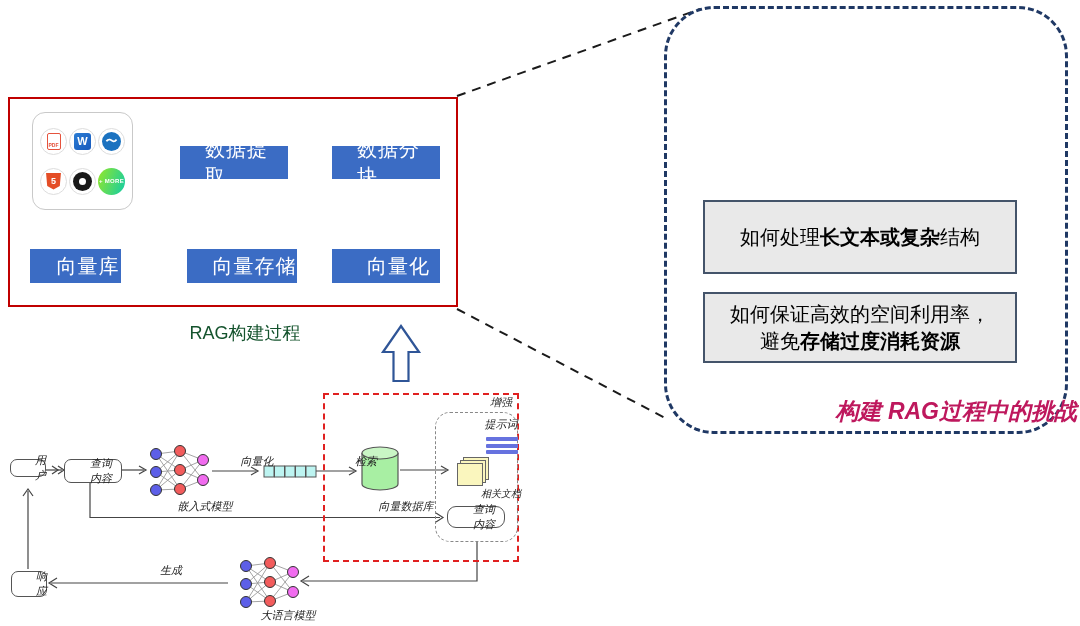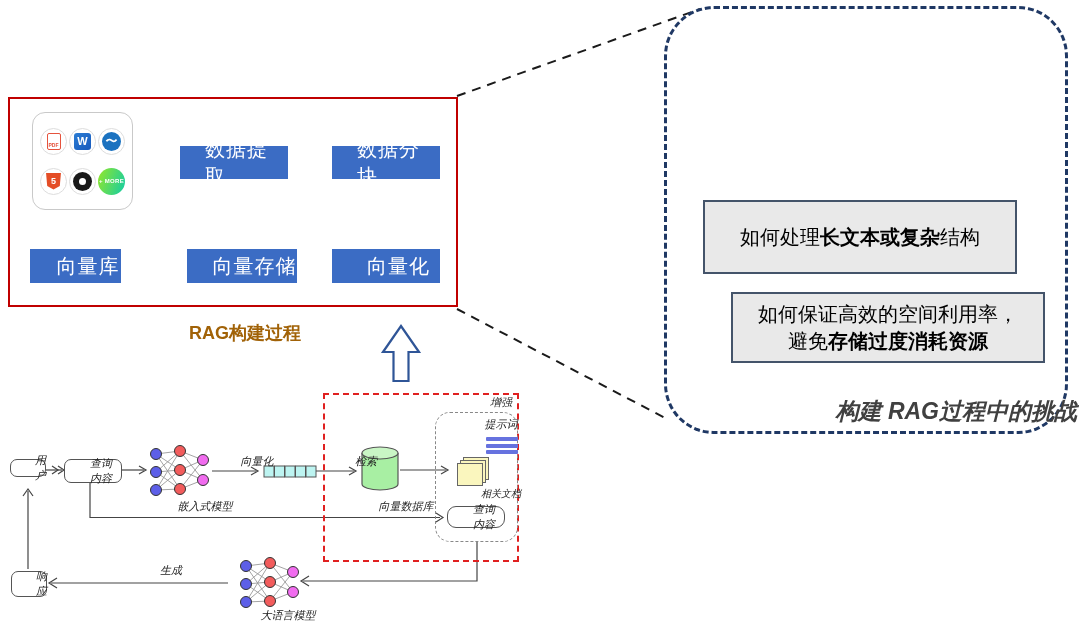--- a/index.html
+++ b/index.html
@@ -24,30 +24,30 @@
   .donut{width:19px;height:19px;border-radius:50%;background:#191919;position:relative;}
   .donut::after{content:"";position:absolute;left:6px;top:6px;width:7px;height:7px;border-radius:50%;background:#fff;}
   .more-circle{width:27px;height:27px;border-radius:50%;border:none;background:linear-gradient(110deg,#8FE62E 5%,#1ECF9A 90%);
                color:#fff;font-size:6px;font-weight:bold;display:flex;align-items:center;justify-content:center;letter-spacing:.3px;}
   .step{background:#3B6CC4;color:#fff;font-size:20px;letter-spacing:1px;display:flex;align-items:center;justify-content:center;box-sizing:border-box;}
   .step-extract{left:180px;top:146px;width:108px;height:33px;}
   .step-chunk{left:332px;top:146px;width:108px;height:33px;}
   .step-library{left:30px;top:249px;width:91px;height:34px;}
   .step-store{left:187px;top:249px;width:110px;height:34px;}
   .step-vectorize{left:332px;top:249px;width:108px;height:34px;}
-  .pipeline-title{left:120px;top:321px;width:200px;text-align:center;color:#a16207;font-size:18px;font-weight:bold;}
+  .pipeline-title{left:120px;top:321px;width:200px;text-align:center;color:#14532d;font-size:18px;font-weight:normal;}
 
   
   .callout-box{left:664px;top:6px;width:404px;height:428px;border:3px dashed #1F3864;border-radius:50px;box-sizing:border-box;}
   .challenge{left:703px;width:314px;border:2px solid #44546A;background:#E9E9E9;box-sizing:border-box;
              display:flex;align-items:center;justify-content:center;text-align:center;
              font-size:20px;line-height:1.35;color:#000;padding:0 18px;}
-  .ch1{top:26px;height:71px;} .ch2{top:114px;height:73px;} .ch3{top:200px;height:74px;} .ch4{top:292px;height:71px;margin-left:28px;}
+  .ch1{top:26px;height:71px;} .ch2{top:114px;height:73px;} .ch3{top:200px;height:74px;} .ch4{top:292px;height:71px;}
   .challenge b{font-weight:bold;}
-  .challenges-caption{left:760px;top:396px;width:292px;text-align:right;font-size:23px;font-style:italic;font-weight:600;color:#404040;}
+  .challenges-caption{left:760px;top:396px;width:292px;text-align:right;font-size:23px;font-style:italic;font-weight:600;color:#be185d;}
 
   
   .hand{font-family:"DejaVu Serif",serif;font-style:italic;color:#222;}
   .hbox{border:1.4px solid #555;border-radius:7px;background:#fff;box-sizing:border-box;
         display:flex;align-items:center;justify-content:center;font-size:11px;}
   .user-box{left:10px;top:459px;width:36px;height:18px;}
   .query-box{left:64px;top:459px;width:58px;height:24px;}
   .response-box{left:11px;top:571px;width:36px;height:26px;}
   .query2-box{left:447px;top:506px;width:58px;height:22px;border-radius:9px;}
   .hlabel{font-size:11px;text-align:center;}

